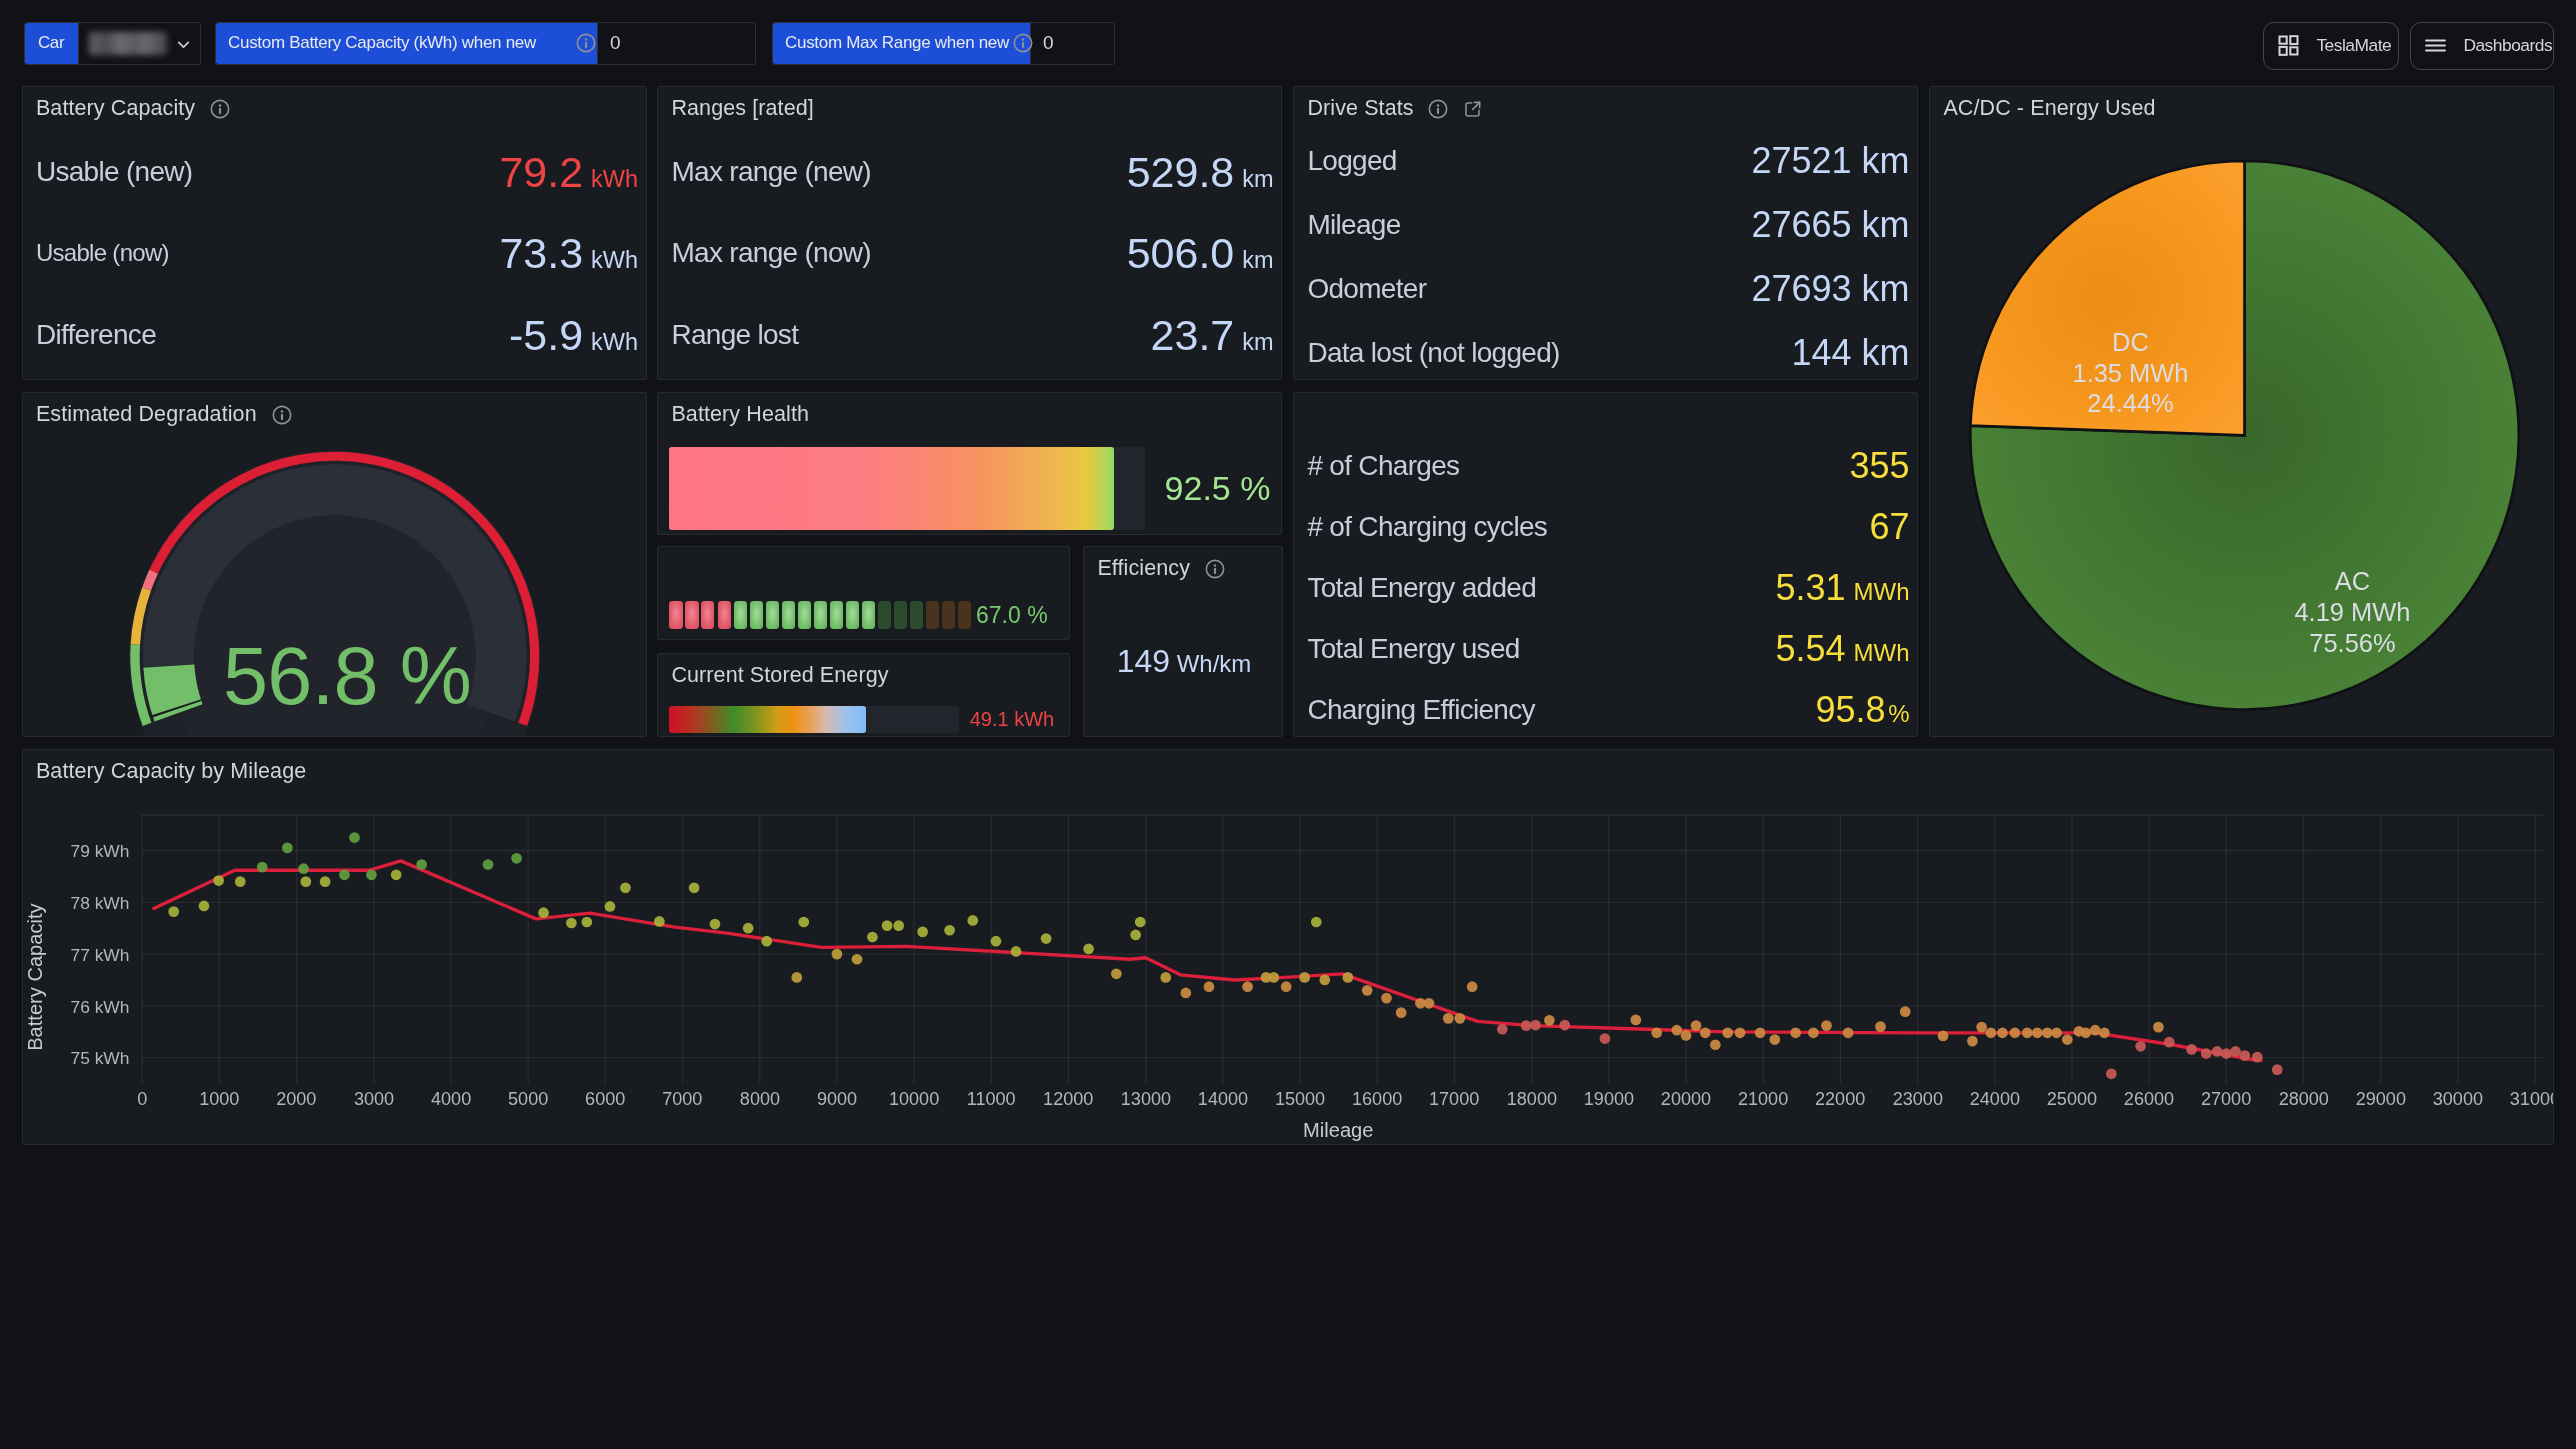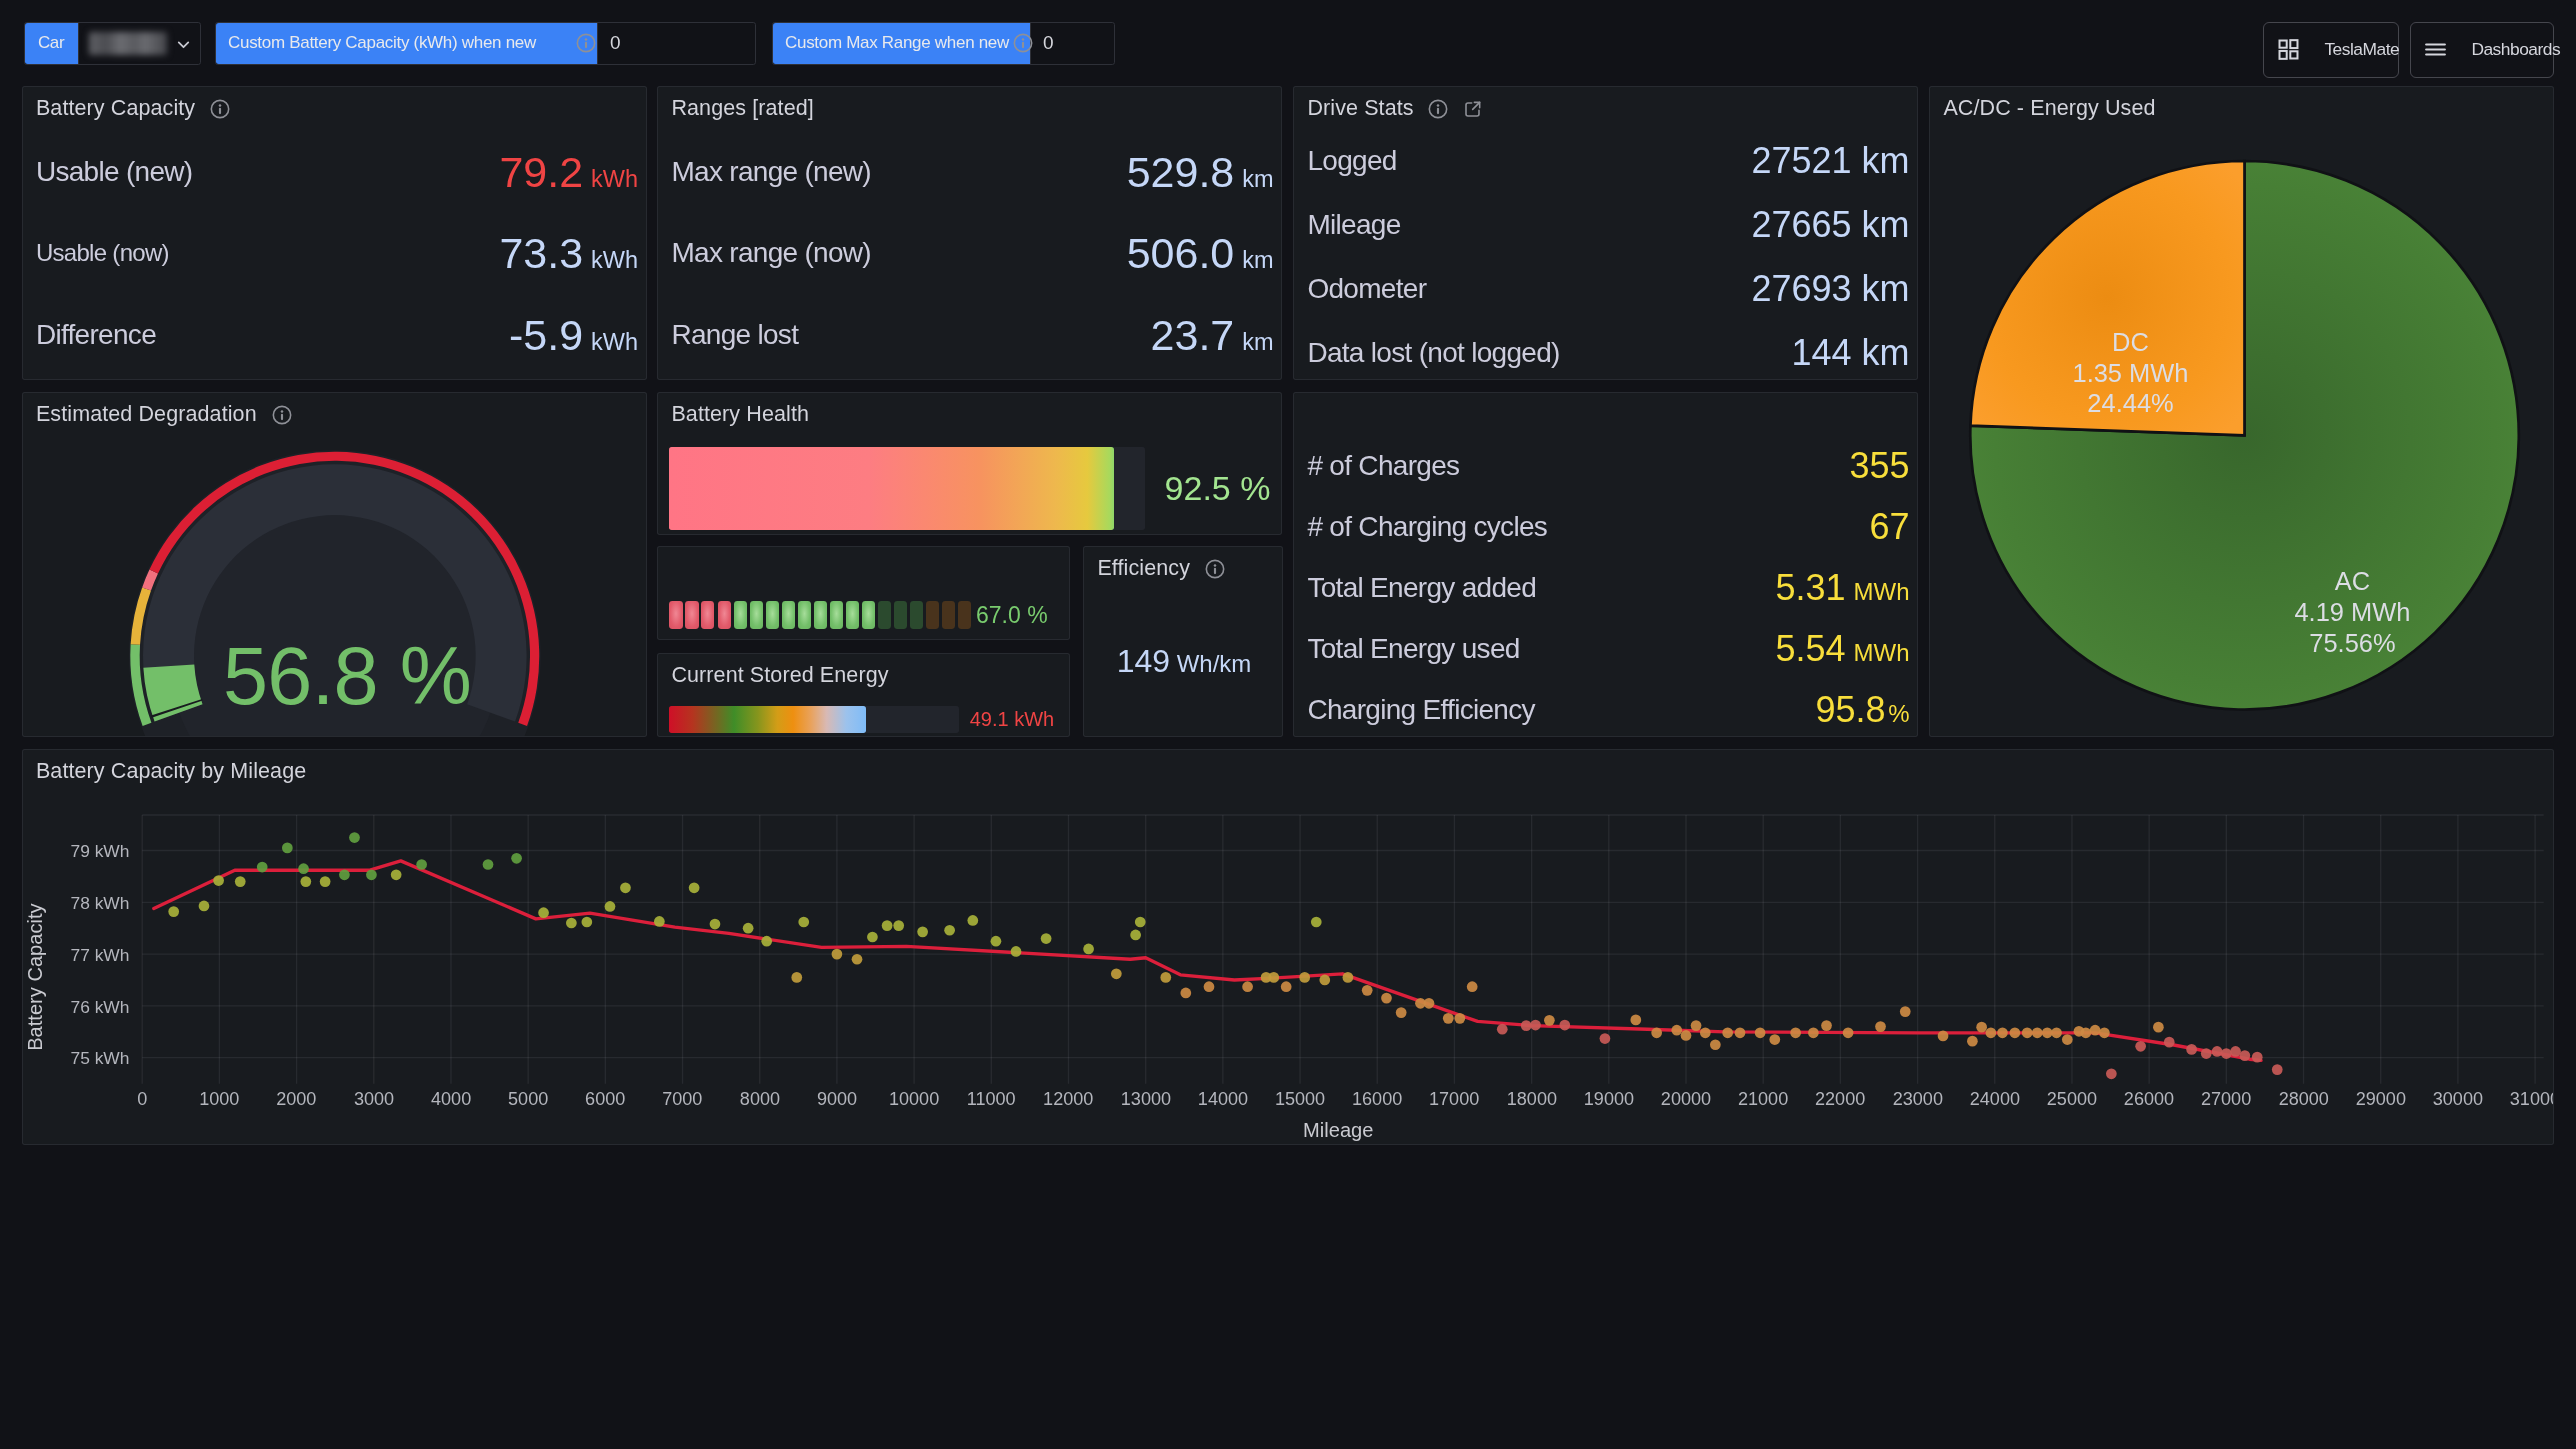--- a/index.html
+++ b/index.html
@@ -2,23 +2,23 @@
 <html style="font-size:10.7px"><head><meta charset="utf-8"><style>
 * { margin:0; padding:0; box-sizing:border-box; }
 html,body { width:2576px; height:1449px; background:#111217; opacity:0.999; font-family:"Liberation Sans",sans-serif; overflow:hidden; }
 .panel { position:absolute; background:#181b1f; border:0.7px solid rgba(204,204,220,0.09); border-radius:2.7px; overflow:hidden; }
 .ptitle { position:absolute; top:0; left:0; right:0; height:43px; display:flex; align-items:center; padding-left:13.4px; gap:14.8px; }
 .ptitle span { font-size:21.5px; font-weight:500; color:#d3d4dc; letter-spacing:0.1px; }
 .srow { position:absolute; left:13.4px; right:7.4px; display:flex; align-items:center; justify-content:space-between; }
 .slabel { color:#ccccdc; letter-spacing:-0.7px; }
 .sval { font-weight:500; white-space:nowrap; }
 .ctrl { position:absolute; top:21.5px; height:43px; display:flex; align-items:stretch; border:0.7px solid #2e3038; border-radius:2.7px; background:#111217; }
-.clabel { display:flex; align-items:center; gap:4px; background:#3b82f6; padding:0 1.3px 0 12px; font-size:17px; letter-spacing:-0.3px; white-space:nowrap; color:#e8e9ec; border-right:0.7px solid #2e3038; border-radius:2.7px 0 0 2.7px; }
+.clabel { display:flex; align-items:center; gap:4px; background:#1d4ed8; padding:0 1.3px 0 12px; font-size:17px; letter-spacing:-0.3px; white-space:nowrap; color:#e8e9ec; border-right:0.7px solid #2e3038; border-radius:2.7px 0 0 2.7px; }
 .cval { display:flex; align-items:center; padding:0 12px; font-size:19px; color:#d5d6dc; }
-.btn { position:absolute; top:21.5px; height:56px; display:flex; align-items:center; gap:24px; padding:0 13.4px; border:0.7px solid rgba(204,204,220,0.28); border-radius:6px; color:#d5d6dd; font-size:17.4px; letter-spacing:-0.5px; font-weight:500; }
+.btn { position:absolute; top:21.5px; height:48px; display:flex; align-items:center; gap:16px; padding:0 13.4px; border:0.7px solid rgba(204,204,220,0.28); border-radius:11px; color:#d5d6dd; font-size:17.4px; letter-spacing:-0.5px; font-weight:500; }
 .cell { position:absolute; top:54px; width:13.4px; height:28px; border-radius:3.4px; }
 .cr  { background:radial-gradient(ellipse at 50% 45%, #f08794 0%, #e25a6a 60%, #d94f60 100%); }
 .cg  { background:radial-gradient(ellipse at 50% 45%, #a6dd9a 0%, #73BF69 60%, #68b55f 100%); }
 .cdg { background:#2b4a2e; }
 .cdo { background:#49331c; }
 </style></head>
 <body>
 
 <div class="ctrl" style="left:23.5px;width:177px">
   <div class="clabel" style="padding:0 13.4px">Car</div>

